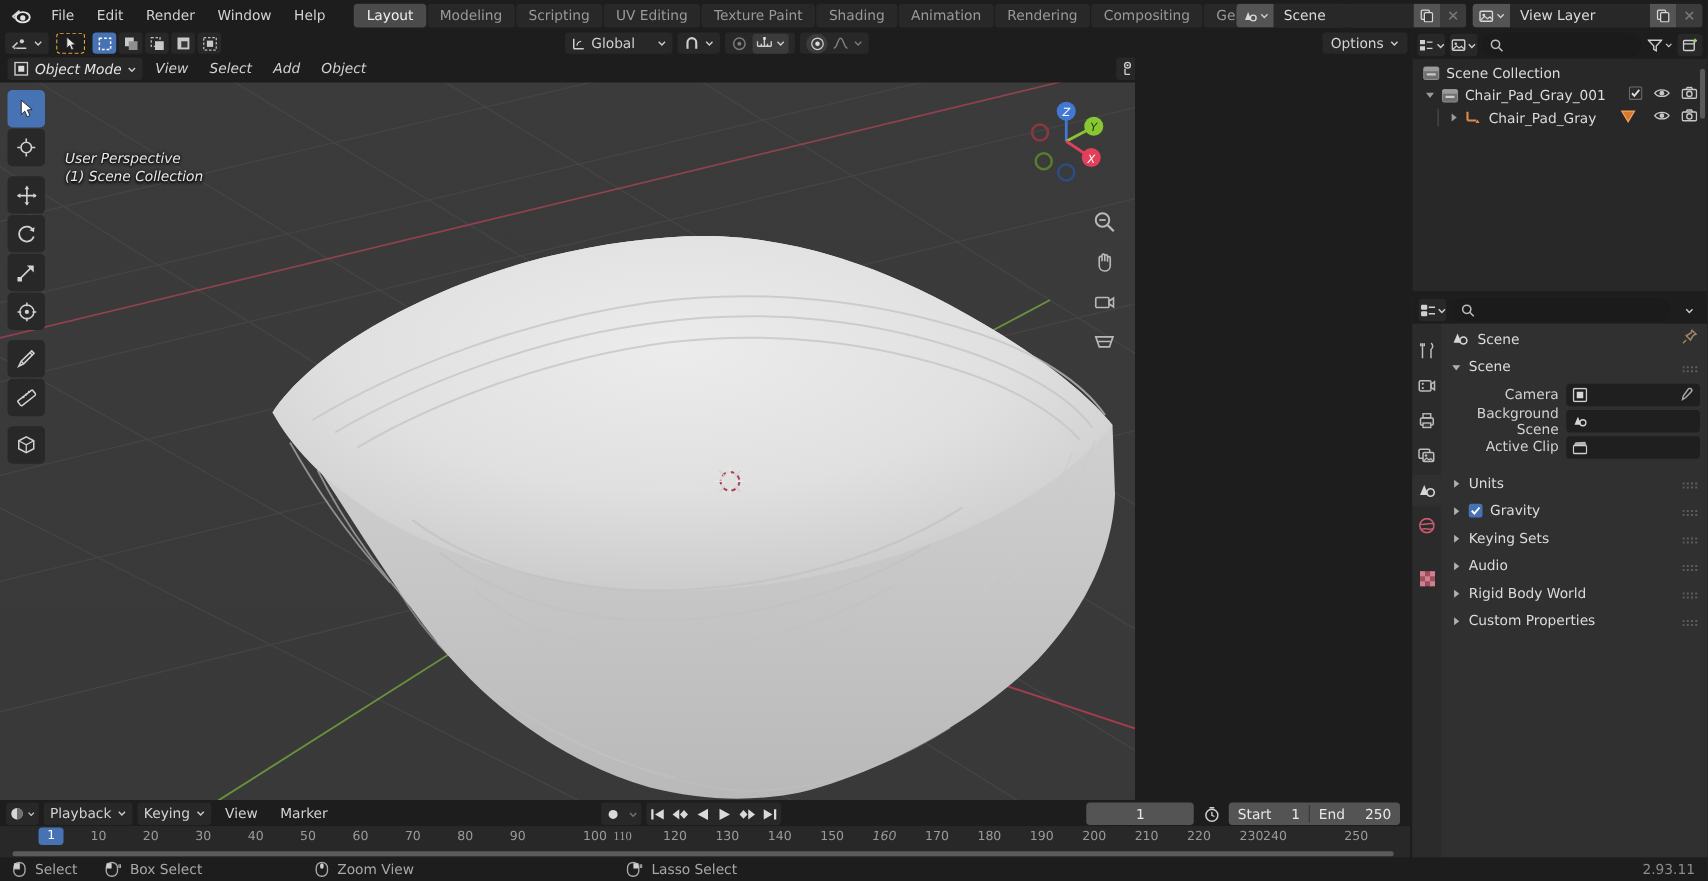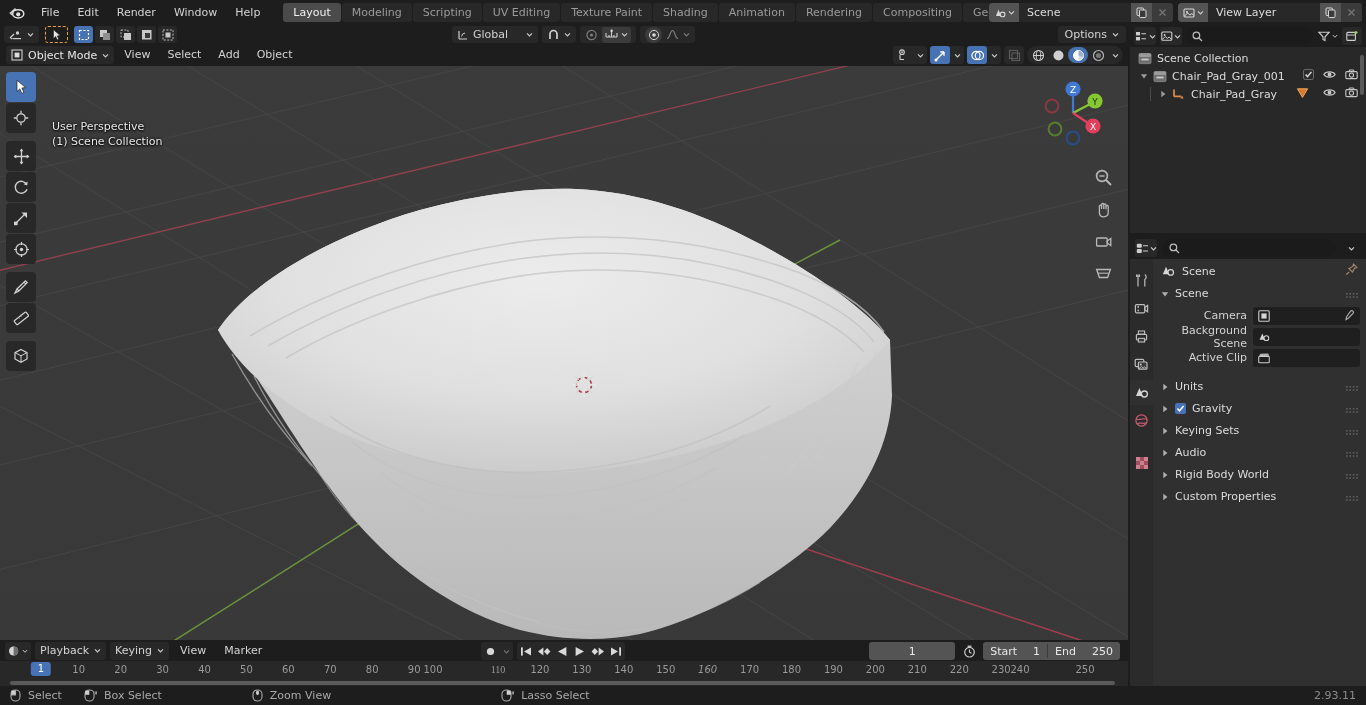--- a/index.html
+++ b/index.html
@@ -80,22 +80,22 @@
     background: #282828; border-radius: 3px; padding: 0 5px; color: #d0d0d0; font-size: 11px;
   }
   .row2-right { position: absolute; right: 240px; top: 1px; }
   .opt-btn {
     height: 17px; display: flex; align-items: center; gap: 5px;
     background: #282828; border-radius: 3px; padding: 0 7px; font-size: 11px; color: #d4d4d4;
   }
 
   
   .viewport {
-    position: absolute; left: 0; top: 44px; width: 1128px; height: 596px;
-    background: #393939; overflow: hidden;
+    position: absolute; left: 0; top: 44px; width: 908px; height: 596px;
+    background: #393939; overflow: hidden; font-style: italic;
   }
   .vp-grid { position: absolute; inset: 0; }
   .vp-header {
     position: absolute; left: 0; top: 0; width: 1128px; height: 22px;
     background: #1d1d1d; display: flex; align-items: center; padding-left: 6px; gap: 3px; z-index: 6;
   }
   .mode-sel {
     display: flex; align-items: center; gap: 5px; height: 18px;
     background: #282828; border-radius: 3px; padding: 0 5px; min-width: 104px;
   }
@@ -1265,21 +1265,21 @@
       <div class="playhead" id="tl-playhead" style="left:41px">1</div>
     <div class="tick" style="left: 78.7349px;">10</div>
         <div class="tick" style="left: 120.663px;">20</div>
         <div class="tick" style="left: 162.59px;">30</div>
         <div class="tick" style="left: 204.518px;">40</div>
         <div class="tick" style="left: 246.446px;">50</div>
         <div class="tick" style="left: 288.373px;">60</div>
         <div class="tick" style="left: 330.301px;">70</div>
         <div class="tick" style="left: 372.229px;">80</div>
         <div class="tick" style="left: 414.157px;">90</div>
-        <div class="tick" style="left: 433px;">100</div>
+        <div class="tick" style="left: 476px;">100</div>
         <div class="tick" style="left: 498.012px; font-family: Liberation Serif, serif;">110</div>
         <div class="tick" style="left: 539.94px;">120</div>
         <div class="tick" style="left: 581.867px;">130</div>
         <div class="tick" style="left: 623.795px;">140</div>
         <div class="tick" style="left: 665.723px;">150</div>
         <div class="tick" style="left: 707.651px; font-style: italic;">160</div>
         <div class="tick" style="left: 749.578px;">170</div>
         <div class="tick" style="left: 791.506px;">180</div>
         <div class="tick" style="left: 833.434px;">190</div>
         <div class="tick" style="left: 875.361px;">200</div>

